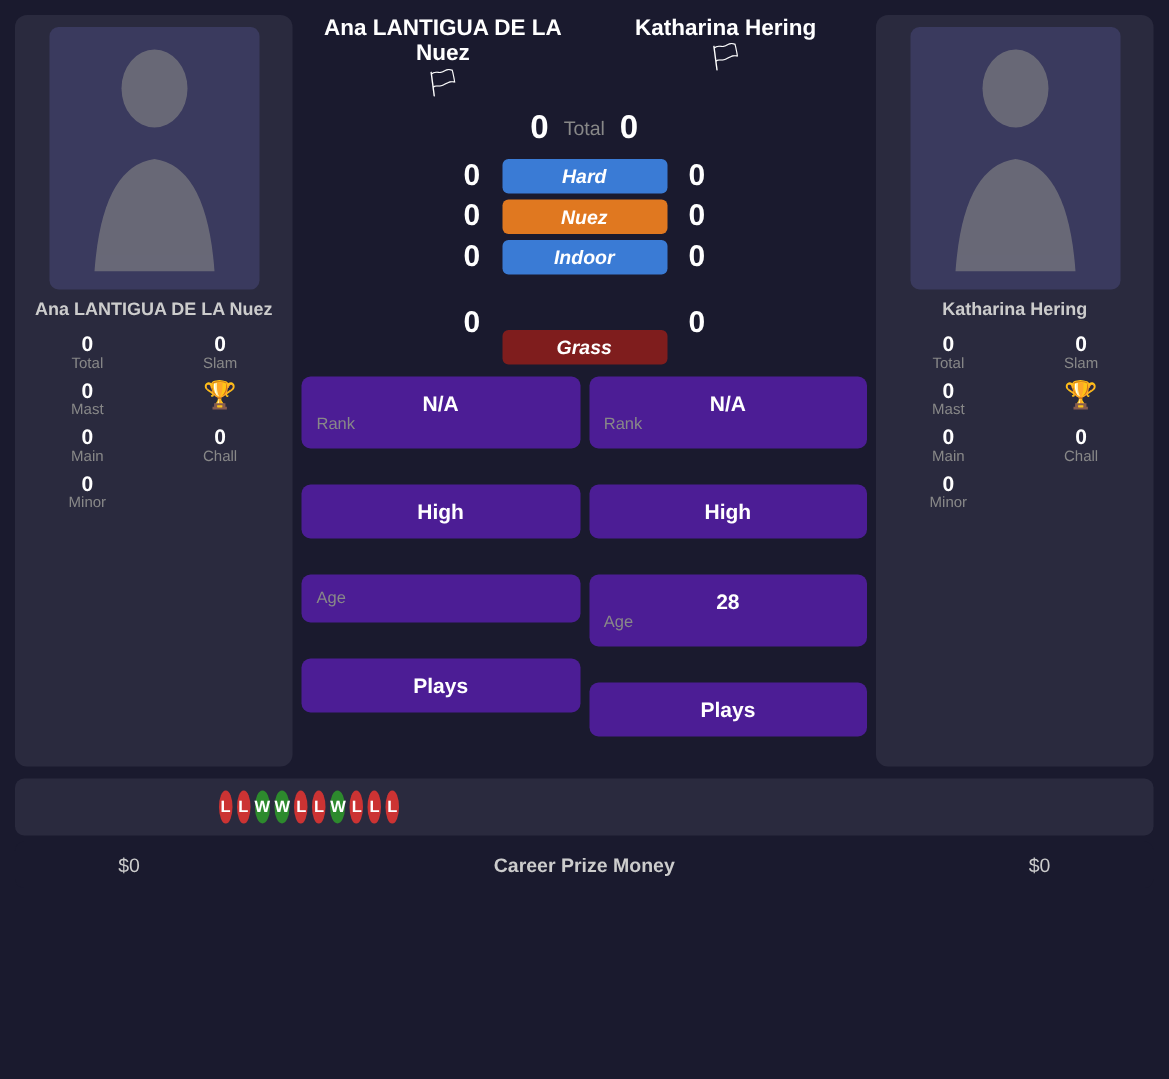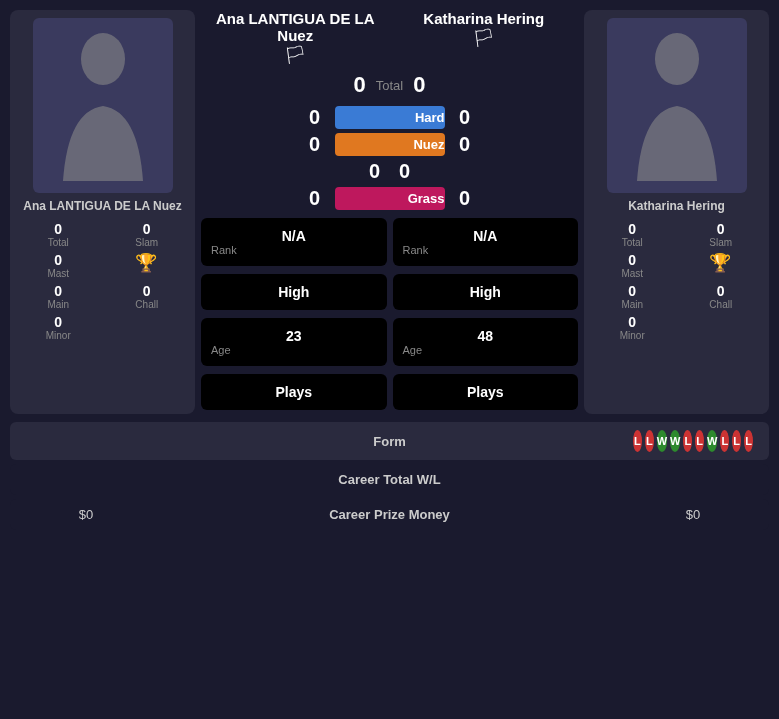--- a/index.html
+++ b/index.html
@@ -124,30 +124,31 @@
       font-weight: bold;
       color: #fff;
       width: 20px;
       text-align: center;
     }
 
     .surface-badge {
       width: 110px;
       padding: 4px 0;
       border-radius: 4px;
-      text-align: right;
+      text-align: center;
       font-size: 13px;
       font-weight: bold;
       color: #fff;
+      font-style: italic;
     }
 
     .badge-hard { background: #3a7bd5; }
     .badge-clay { background: #e07820; }
     .badge-indoor { background: #3a7bd5; }
-    .badge-grass { background: #be185d; }
+    .badge-grass { background: #7f1d1d; margin-top: 33px; }
 
     
     .bottom-stats {
       width: 100%;
       margin-top: 4px;
     }
 
     .bottom-row {
       display: flex;
       align-items: center;
@@ -199,24 +200,24 @@
       justify-content: center;
       font-size: 11px;
       font-weight: bold;
       color: #fff;
     }
 
     .form-l { background: #cc3333; }
     .form-w { background: #2d8a2d; }
 
     .player-info-card {
-      background: #000000;
+      background: #4c1d95;
       border-radius: 6px;
       padding: 10px;
-      margin-bottom: 4px;
+      margin-bottom: 20px;
     }
 
     .info-main-val {
       font-size: 14px;
       font-weight: bold;
       color: #fff;
       text-align: center;
     }
 
     .info-sub-label {
@@ -342,20 +343,21 @@
         </div>
 
         <div class="surface-row">
           <span class="surface-score">0</span>
           <div class="surface-badge badge-clay">Nuez</div>
           <span class="surface-score">0</span>
         </div>
 
         <div class="surface-row">
           <span class="surface-score">0</span>
+          <div class="surface-badge badge-indoor">Indoor</div>
           <span class="surface-score">0</span>
         </div>
 
         <div class="surface-row">
           <span class="surface-score">0</span>
           <div class="surface-badge badge-grass">Grass</div>
           <span class="surface-score">0</span>
         </div>
 
       </div>
@@ -364,38 +366,37 @@
 
         <div style="flex:1; display:flex; flex-direction:column; gap:4px;">
           <div class="player-info-card">
             <div class="info-main-val">N/A</div>
             <div class="info-sub-label">Rank</div>
           </div>
           <div class="player-info-card">
             <div class="info-main-val">High</div>
           </div>
           <div class="player-info-card">
-            <div class="info-main-val">23</div>
             <div class="info-sub-label">Age</div>
           </div>
           <div class="player-info-card">
             <div class="info-main-val">Plays</div>
           </div>
         </div>
 
         <div style="flex:1; display:flex; flex-direction:column; gap:4px;">
           <div class="player-info-card">
             <div class="info-main-val">N/A</div>
             <div class="info-sub-label">Rank</div>
           </div>
           <div class="player-info-card">
             <div class="info-main-val">High</div>
           </div>
           <div class="player-info-card">
-            <div class="info-main-val">48</div>
+            <div class="info-main-val">28</div>
             <div class="info-sub-label">Age</div>
           </div>
           <div class="player-info-card">
             <div class="info-main-val">Plays</div>
           </div>
         </div>
 
       </div>
 
     </div>
@@ -438,42 +439,36 @@
         </div>
       </div>
     </div>
 
   </div>
 
   <div class="bottom-stats">
 
     <div class="bottom-row">
       <div class="row-value-left"></div>
-      <div class="row-label">Form</div>
       <div class="row-value-right">
         <div class="form-badges" id="form-badges-el">
             <span class="form-badge form-l">L</span>
             <span class="form-badge form-l">L</span>
             <span class="form-badge form-w">W</span>
             <span class="form-badge form-w">W</span>
             <span class="form-badge form-l">L</span>
             <span class="form-badge form-l">L</span>
             <span class="form-badge form-w">W</span>
             <span class="form-badge form-l">L</span>
             <span class="form-badge form-l">L</span>
             <span class="form-badge form-l">L</span>
           </div>
       </div>
     </div>
 
-    <div class="bottom-row bottom-row-alt">
-      <div class="row-value-left"></div>
-      <div class="row-label">Career Total W/L</div>
-      <div class="row-value-right"></div>
-    </div>
 
 
     <div class="bottom-row bottom-row-alt">
       <div class="row-value-left">$0</div>
       <div class="row-label">Career Prize Money</div>
       <div class="row-value-right">$0</div>
     </div>
 
 
   </div>

